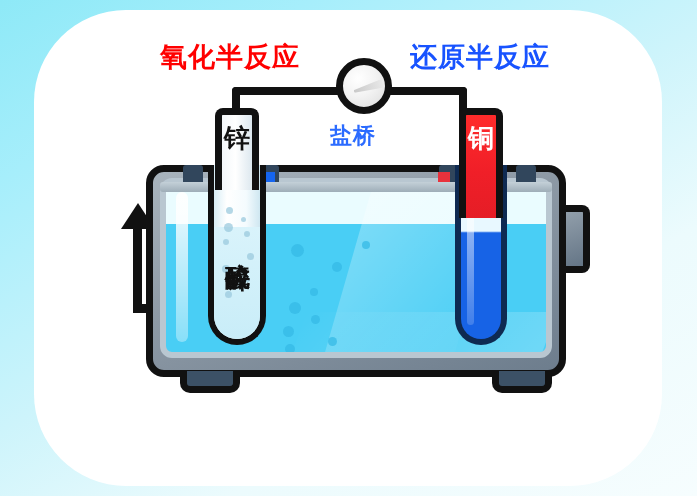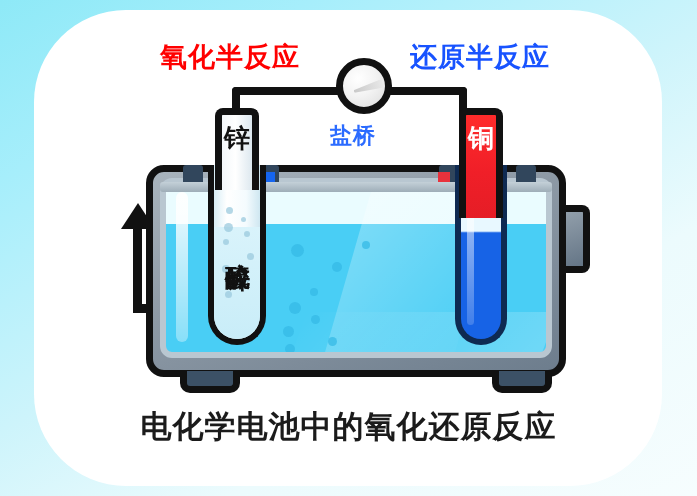--- a/index.html
+++ b/index.html
@@ -235,14 +235,13 @@
   </div>
 
   <div id="tube-r">
     <div id="tube-r-shine"></div>
   </div>
 
   <div id="elec-cu">
     <div id="elec-cu-txt">铜</div>
   </div>
 
-  <div id="caption">电化学电池中的氧化还原反应</div>
 </div>
 
 </body></html>

